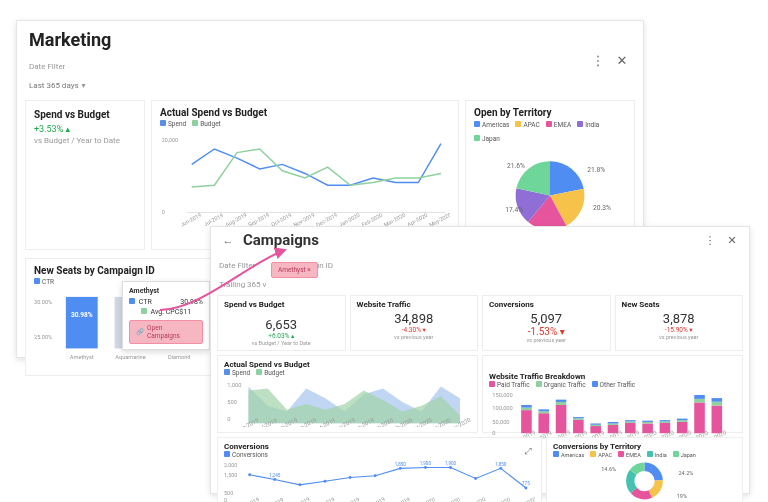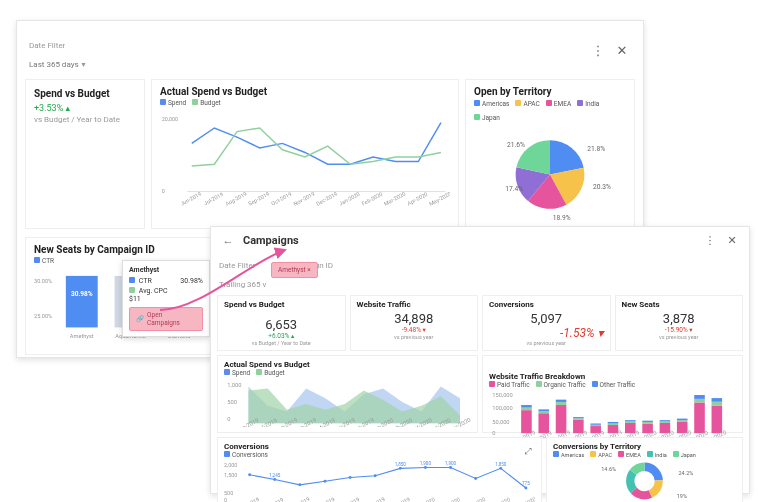--- a/index.html
+++ b/index.html
@@ -20,20 +20,21 @@
   .axis-text { font-size: 6px; fill: #999; }
   .arrow { position: absolute; pointer-events: none; }
   .badge-pink { background: #f7b7c2; border: 1px solid #f48fa3; color: #b33a56; font-size: 6.5px; padding: 3px 6px; border-radius: 2px; position: absolute; }
 </style>
 </head>
 <body>
 
 <div class="panel" style="left:16px; top:20px; width:628px; height:338px;">
   <div class="hdr">
     <div>
+      <div class="title-lg">Marketing</div>
       <div style="margin-top:4px;">
         <span class="subtle">Date Filter</span><br>
         <span class="subtle" style="color:#777;"><span>Last 365 days</span><span class="chevron">▾</span></span>
       </div>
     </div>
     <div style="display:flex;gap:6px;">
       <span class="icon-btn">⋮</span>
       <span class="icon-btn">✕</span>
     </div>
   </div>
@@ -120,37 +121,37 @@
       <text x="103" y="76" class="axis-text" text-anchor="middle">Aquamarine</text>
       <text x="155" y="76" class="axis-text" text-anchor="middle">Diamond</text>
     </svg>
     
     <div style="position:absolute; left:96px; top:22px; width:88px; background:#fff; border:1px solid #ddd; box-shadow:0 2px 6px rgba(0,0,0,0.15); padding:5px 6px; font-size:7px;">
       <div style="font-weight:700; margin-bottom:3px;">Amethyst</div>
       <div style="display:flex;justify-content:space-between;">
           <span><span class="sw" style="background:#4f8df3"></span> <span>CTR</span></span>
           <span>30.98%</span>
         </div>
-      <div style="display:flex;justify-content:center;margin-top:2px;flex-direction:column;">
+      <div style="display:flex;justify-content:center;margin-top:2px;">
           <span><span class="sw" style="background:#8fd19e"></span> <span>Avg. CPC</span></span>
           <span>$11</span>
         </div>
       <div style="margin-top:4px;"><span class="badge-pink" style="position:static;display:inline-flex;gap:3px;align-items:center;">
             <span>🔗</span>
             <span>Open Campaigns</span>
           </span></div>
     </div>
   </div>
 </div>
 
 <div class="panel" style="left:210px; top:226px; width:540px; height:268px;">
   <div class="hdr" style="padding:4px 8px;">
     <div style="display:flex;align-items:center;gap:6px;">
       <span class="icon-btn" style="font-size:11px;">←</span>
-      <span style="font-size:11px;font-weight:700;">Campaigns</span>
+      <span style="font-size:15px;font-weight:700;">Campaigns</span>
     </div>
     <div style="display:flex;gap:4px;">
       <span class="icon-btn" style="font-size:11px;">⋮</span>
       <span class="icon-btn" style="font-size:11px;">✕</span>
     </div>
   </div>
   <div style="padding:0 8px; position:relative;">
     <span class="subtle">Date Filter</span>
     <span class="subtle" style="margin-left:28px;">Campaign ID</span><br>
     <span class="subtle"><span>Trailing 365 v</span></span>
@@ -160,27 +161,27 @@
   <div style="display:flex; gap:4px; padding:4px 6px;">
     <div class="card" style="flex:1;padding:4px 6px;">
       <div class="title-sm">Spend vs Budget</div>
       <div style="font-size:13px;margin-top:8px;text-align:center;">6,653</div>
       <div class="pos" style="font-size:6.5px;text-align:center;"><span>+6.03%</span> ▴</div>
       <div class="subtle" style="text-align:center;font-size:5.5px;">vs Budget / Year to Date</div>
     </div>
     <div class="card" style="flex:1;padding:4px 6px;">
       <div class="title-sm">Website Traffic</div>
       <div style="font-size:13px;margin-top:2px;text-align:center;">34,898</div>
-      <div class="neg" style="font-size:6.5px;text-align:center;"><span>-9.48%</span> ▾</div>
+      <div class="neg" style="font-size:6.5px;text-align:center;"><span>-4.30%</span> ▾</div>
       <div class="subtle" style="text-align:center;font-size:5.5px;">vs previous year</div>
     </div>
     <div class="card" style="flex:1;padding:4px 6px;">
       <div class="title-sm">Conversions</div>
       <div style="font-size:13px;margin-top:2px;text-align:center;">5,097</div>
-      <div class="neg" style="font-size:12px;text-align:right;font-style:italic;"><span>-1.53%</span> ▾</div>
+      <div class="neg" style="font-size:10px;text-align:center;"><span>-1.53%</span> ▾</div>
       <div class="subtle" style="text-align:center;font-size:5.5px;">vs previous year</div>
     </div>
     <div class="card" style="flex:1;padding:4px 6px;">
       <div class="title-sm">New Seats</div>
       <div style="font-size:13px;margin-top:2px;text-align:center;">3,878</div>
       <div class="neg" style="font-size:6.5px;text-align:center;"><span>-15.90%</span> ▾</div>
       <div class="subtle" style="text-align:center;font-size:5.5px;">vs previous year</div>
     </div>
   </div>
 

